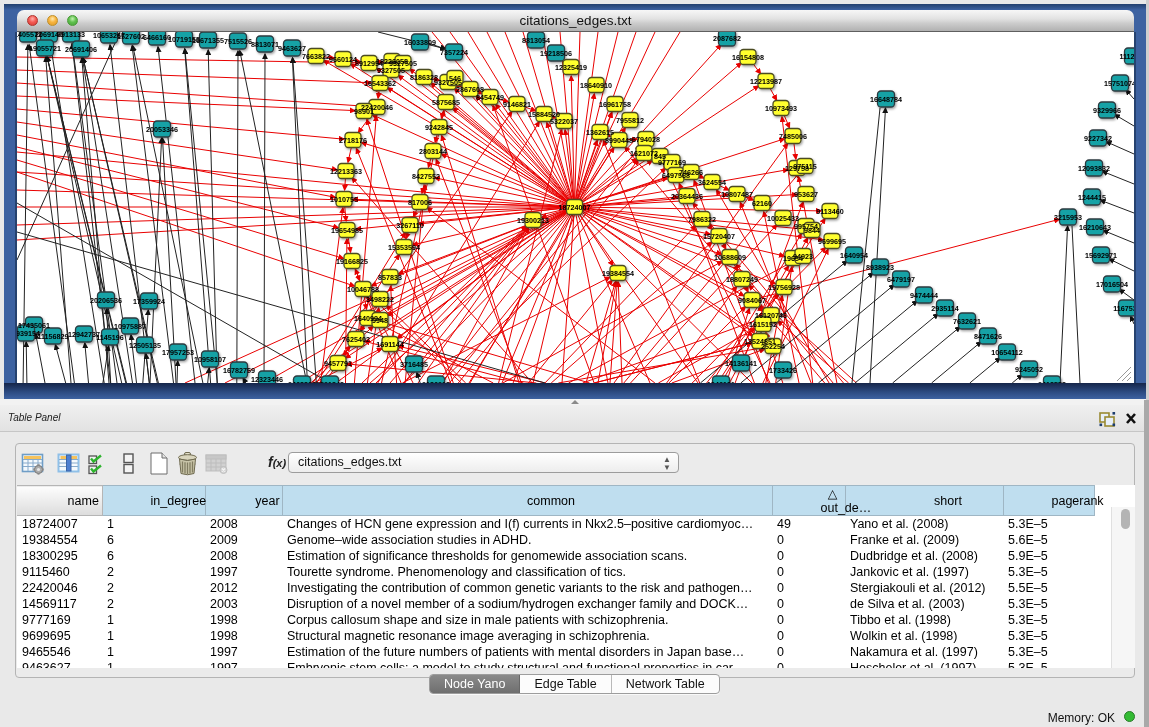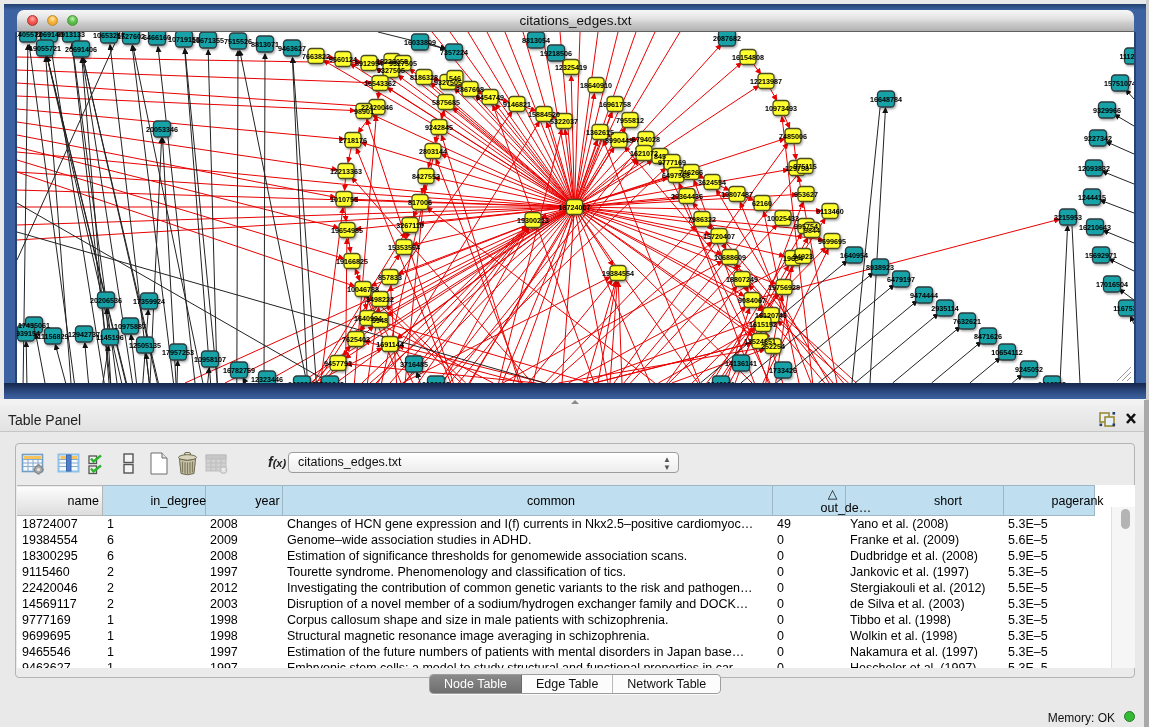--- a/index.html
+++ b/index.html
@@ -27,21 +27,21 @@
   background:linear-gradient(#16264a 0%, #2c4a80 55%, #3d62a1 100%); }
 
 #divider { position:absolute; left:0; top:399px; width:1149px; height:6px; background:#f2f2f2; }
 #divider .arr { position:absolute; left:571px; top:1px; width:0; height:0;
   border-left:4px solid transparent; border-right:4px solid transparent;
   border-bottom:4px solid #8a8a8a; }
 
 
 #tp-header { position:absolute; left:0; top:405px; width:1149px; height:27px;
   background:linear-gradient(#efefef,#e2e2e2); border-bottom:1px solid #c6c6c6; }
-#tp-header .lbl { position:absolute; left:8px; top:7px; font-size:14px; color:#222; }
+#tp-header .lbl { position:absolute; left:8px; top:7px; font-size:10px; color:#222;font-style:italic; }
 #panel { position:absolute; left:15px; top:443px; width:1120px; height:235px;
   background:#ebebeb; border:1px solid #b4b4b4; border-radius:4px; }
 #toolbar { position:absolute; left:0; top:0; width:100%; height:41px; }
 #combo { position:absolute; left:272px; top:8px; width:391px; height:21px;
   background:linear-gradient(#ffffff,#ededed); border:1px solid #9c9c9c; border-radius:4px;
   font-size:12.5px; color:#111; line-height:19px; padding-left:9px; }
 #combo .stepper { position:absolute; right:7px; top:2.5px; font-size:8px; color:#555;
   line-height:8px; text-align:center; }
 
 table { position:absolute; left:0; top:0; border-collapse:collapse; width:1118px;
@@ -893,21 +893,21 @@
             <td class="c6">5.3E–5</td>
           </tr>
     </tbody>
       </table>
     <div id="scroll">
         <div class="thumb"></div>
       </div>
   </div>
 </div>
 <div id="tabs">
-  <div class="tab sel">Node Table</div>
+  <div class="tab sel">Node Yano</div>
     <div class="tab">Edge Table</div>
     <div class="tab">Network Table</div>
 </div>
 <div id="status">
     <div class="m">Memory: OK</div>
     <div class="dot"></div>
   </div>
 <div id="rightedge"></div>
 <div style="position:absolute;right:0;top:0;width:3px;height:400px;background:#cfcfcf"></div>
 

